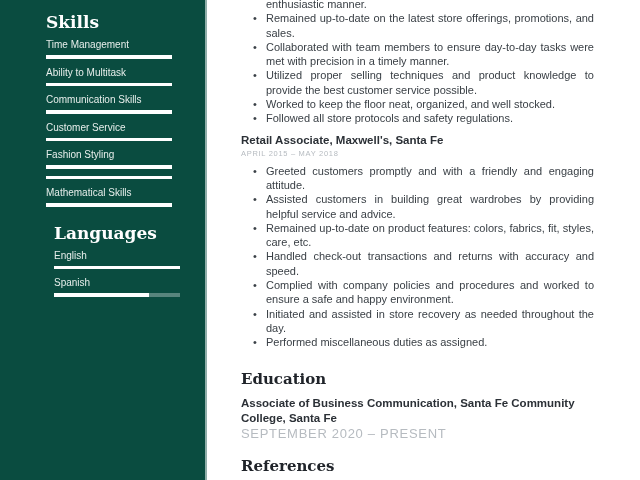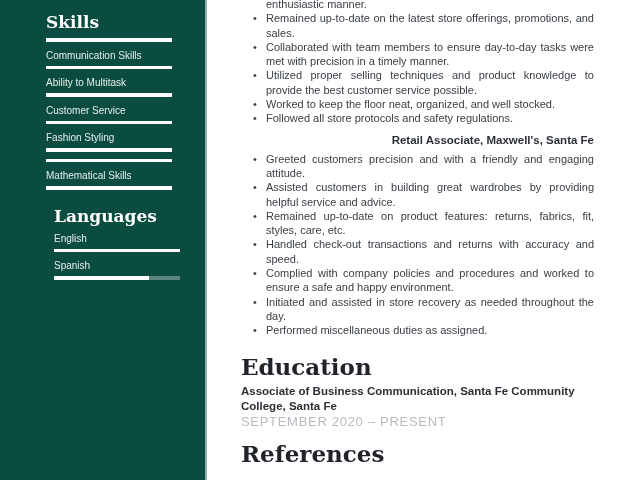--- a/index.html
+++ b/index.html
@@ -49,30 +49,30 @@
   }
   .partial-line { margin-top:-3px; padding-left:25px; text-align:left; }
   ul.bullets { list-style:none; padding-left:25px; text-align:justify; }
   ul.bullets li { position:relative; }
   ul.bullets li::before {
     content:"\2022"; position:absolute; left:-13px; top:0;
     font-size:11px; color:var(--body-text);
   }
   .job-title {
     font-weight:bold; font-size:11.5px; line-height:13px;
-    color:var(--title-text); margin-top:8px;text-align:right;
+    color:var(--title-text); margin-top:8px;
   }
   .job-dates {
     font-size:7.5px; line-height:10px; letter-spacing:0.7px;
     color:var(--date-text); margin-top:2px;
   }
   .job-bullets { margin-top:5px; }
   .section-heading {
     font-family:"DejaVu Serif","Liberation Serif",serif;
-    font-weight:bold; font-size:23px; line-height:22px;
+    font-weight:bold; font-size:15px; line-height:22px;
     color:var(--heading-text);
   }
   .mt-edu { margin-top:18px; }
   .mt-ref { margin-top:16px; }
   .entry-title {
     font-weight:bold; font-size:11.5px; line-height:15.5px;
     color:var(--title-text); margin-top:6px;
   }
   .entry-dates {
     font-size:13px; line-height:10px; letter-spacing:0.7px;
@@ -83,32 +83,33 @@
 <body>
 
 <div class="page">
 
   <aside class="sidebar">
 
     <div class="side-heading">Skills</div>
 
     <div class="side-list">
       <div class="bar-item">
+        <div class="bar-label">Time Management</div>
+        <div class="bar-track">
+            <div class="bar-fill" style="width: 100%;"></div>
+          </div>
+      </div>
+      <div class="bar-item">
+        <div class="bar-label">Ability to Multitask</div>
         <div class="bar-track">
             <div class="bar-fill" style="width: 100%;"></div>
           </div>
       </div>
       <div class="bar-item">
         <div class="bar-label">Communication Skills</div>
-        <div class="bar-track">
-            <div class="bar-fill" style="width: 100%;"></div>
-          </div>
-      </div>
-      <div class="bar-item">
-        <div class="bar-label">Ability to Multitask</div>
         <div class="bar-track">
             <div class="bar-fill" style="width: 100%;"></div>
           </div>
       </div>
       <div class="bar-item">
         <div class="bar-label">Customer Service</div>
         <div class="bar-track">
             <div class="bar-fill" style="width: 100%;"></div>
           </div>
       </div>
@@ -156,25 +157,26 @@
 
     <ul class="bullets">
       <li>Remained up-to-date on the latest store offerings, promotions, and sales.</li>
       <li>Collaborated with team members to ensure day-to-day tasks were met with precision in a timely manner.</li>
       <li>Utilized proper selling techniques and product knowledge to provide the best customer service possible.</li>
       <li>Worked to keep the floor neat, organized, and well stocked.</li>
       <li>Followed all store protocols and safety regulations.</li>
     </ul>
 
     <div class="job-title">Retail Associate, Maxwell's, Santa Fe</div>
+    <div class="job-dates">APRIL 2015 – MAY 2018</div>
 
     <ul class="bullets job-bullets">
-      <li>Greeted customers precision and with a friendly and engaging attitude.</li>
+      <li>Greeted customers promptly and with a friendly and engaging attitude.</li>
       <li>Assisted customers in building great wardrobes by providing helpful service and advice.</li>
-      <li>Remained up-to-date on product features: returns, fabrics, fit, styles, care, etc.</li>
+      <li>Remained up-to-date on product features: colors, fabrics, fit, styles, care, etc.</li>
       <li>Handled check-out transactions and returns with accuracy and speed.</li>
       <li>Complied with company policies and procedures and worked to ensure a safe and happy environment.</li>
       <li>Initiated and assisted in store recovery as needed throughout the day.</li>
       <li>Performed miscellaneous duties as assigned.</li>
     </ul>
 
     <div class="section-heading mt-edu">Education</div>
     <div class="entry-title">Associate of Business Communication, Santa Fe Community College, Santa Fe</div>
     <div class="entry-dates">SEPTEMBER 2020 – PRESENT</div>
 

